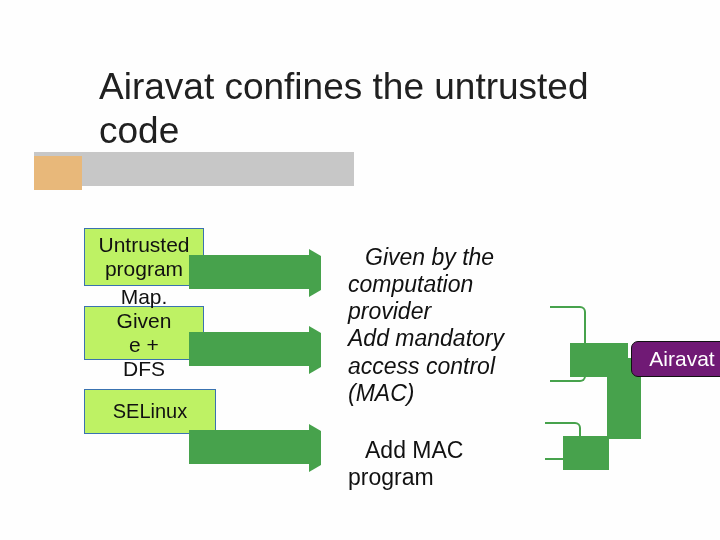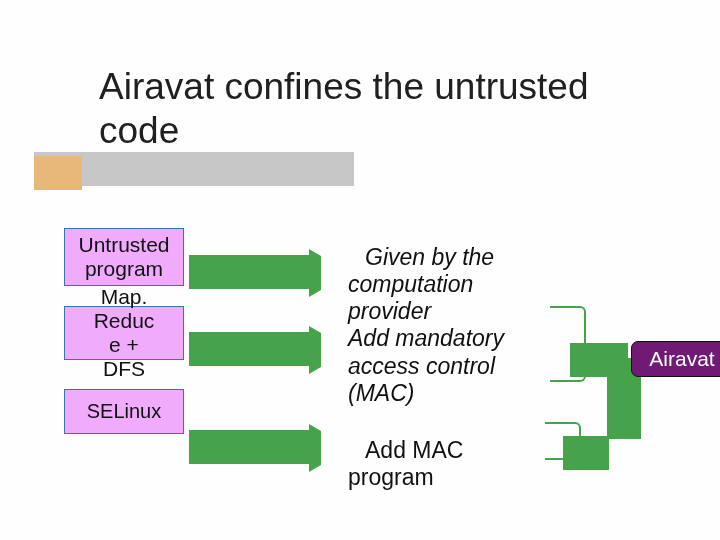--- a/index.html
+++ b/index.html
@@ -24,32 +24,33 @@
   .accent-block {
     position: absolute;
     left: 0; top: 122px;
     width: 48px; height: 18px;
     background: #e8b87a;
   }
 
   .box {
     position: absolute;
     border: 1.5px solid #3a72b0;
-    background: #f0abfc;
+    background: #bef264;
     text-align: center;
     font-size: 21px;
     color: #111;
     display: flex;
     align-items: center;
     justify-content: center;
     line-height: 1.15;
+    margin-left: 20px;
   }
   .box.untrusted { left: 30px; top: 194px; width: 120px; height: 58px; }
   .box.mapreduce { left: 30px; top: 272px; width: 120px; height: 54px; }
-  .box.selinux   { left: 30px;  top: 355px; width: 120px; height: 45px; font-size: 20px; }
+  .box.selinux   { left: 30px;  top: 355px; width: 132px; height: 45px; font-size: 20px; }
 
   .arrow {
     position: absolute;
     height: 0;
   }
   .arrow .shaft {
     position: absolute;
     height: 3px;
     background: #47a24c;
     top: -1.5px;
@@ -105,21 +106,21 @@
 <div class="slide">
 
   <div class="title">Airavat confines the untrusted code</div>
   <div class="title-underline"></div>
   <div class="accent-block"></div>
 
   <div class="box untrusted">
     <span>Untrusted program</span>
   </div>
   <div class="box mapreduce">
-    <span>Map. Reduc e + DFS</span>
+    <span>Map. Given e + DFS</span>
   </div>
   <div class="box selinux">
     <span>SELinux</span>
   </div>
 
   <div class="arrow" style="left:155px; top:222px;">
     <div class="shaft" style="width:120px;"></div>
     <div class="head" style="left:120px;"></div>
   </div>
   <div class="arrow" style="left:155px; top:299px;">

